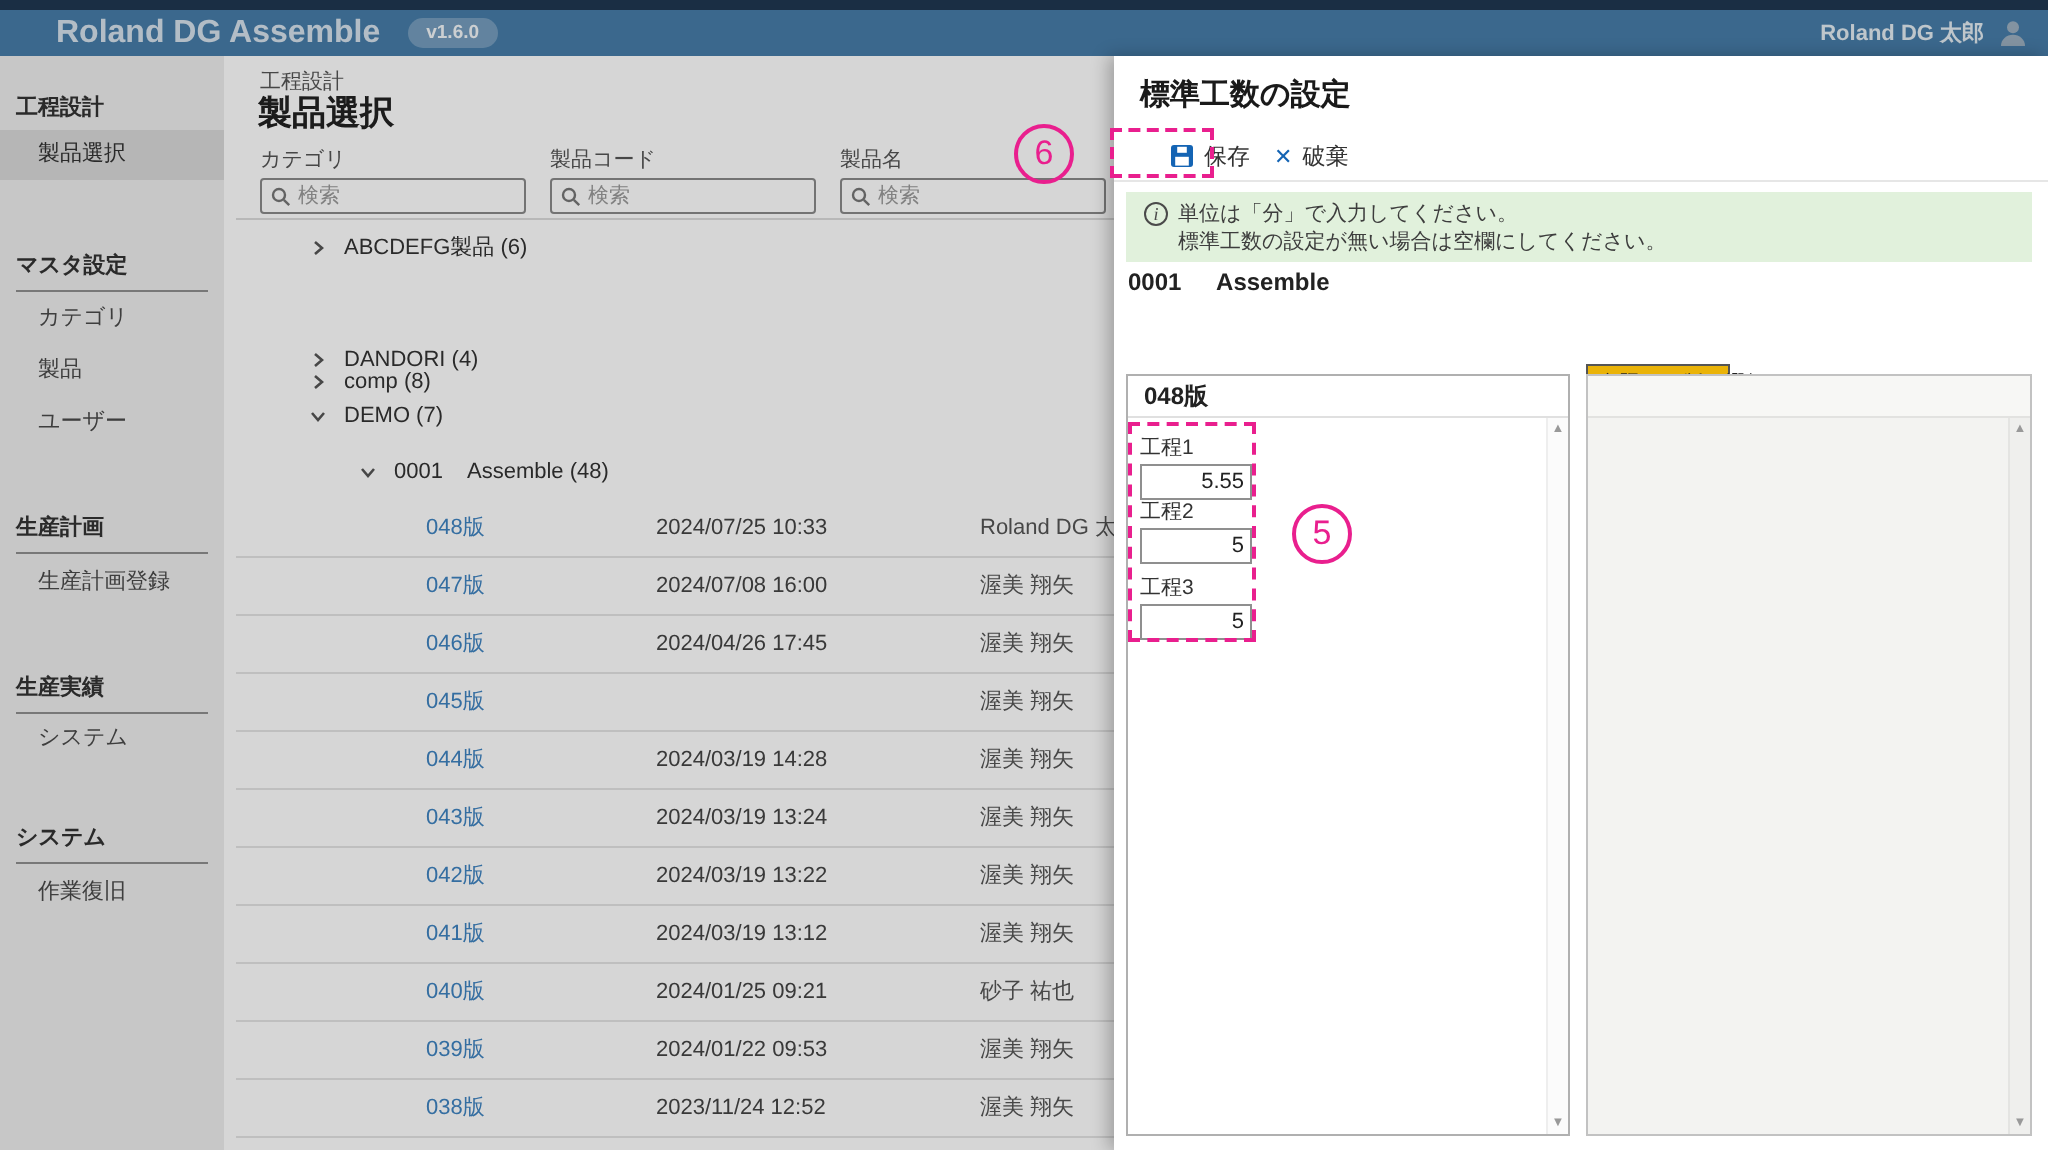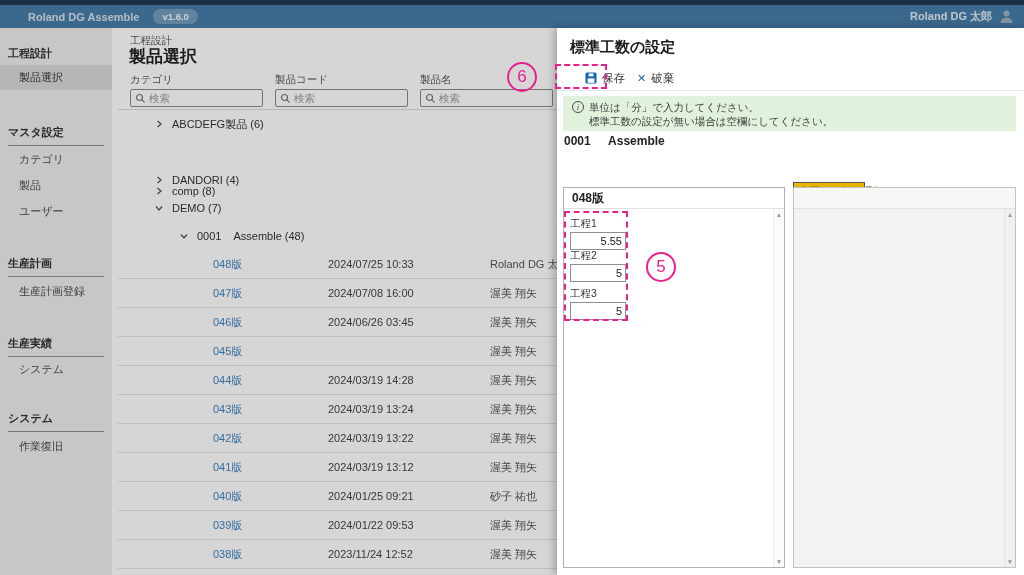--- a/index.html
+++ b/index.html
@@ -4,21 +4,21 @@
 <style>
   * { margin:0; padding:0; box-sizing:border-box; }
   html,body { background:#888; }
   body { font-family:"Liberation Sans","DejaVu Sans",sans-serif; }
   .stage { position:relative; width:1024px; height:575px; background:#fff; overflow:hidden; }
 
   
   .topbar { position:absolute; left:0; top:0; width:1024px; height:28px; background:#477da9; z-index:10; }
   .topbar-strip { position:absolute; left:0; top:0; width:100%; height:5px; background:#1f3752; }
   .topbar-main { position:absolute; left:0; top:5px; width:100%; height:23px; display:flex; align-items:center; padding:0 10px; }
-  .app-title { margin-left:18px; font-size:11px; font-weight:bold; color:rgba(255,255,255,0.78); }
+  .app-title { margin-left:18px; font-size:16px; font-weight:bold; color:rgba(255,255,255,0.78); }
   .version-pill { margin-left:14px; font-size:9.5px; font-weight:bold; color:rgba(255,255,255,0.92); background:rgba(255,255,255,0.25); border-radius:9px; padding:2px 9px; }
   .topbar-spacer { flex:1; }
   .user-name { font-size:11px; font-weight:bold; color:rgba(255,255,255,0.85); margin-right:7px; }
 
   
   .sidebar { position:absolute; left:0; top:28px; width:112px; height:547px; background:#ededed; }
   .side-header { position:absolute; left:8px; width:96px; font-size:11px; font-weight:bold; color:#333; padding-bottom:5px; border-bottom:1px solid #8f8f8f; }
   .side-item { position:absolute; left:0; width:112px; height:25px; line-height:25px; padding-left:19px; font-size:11px; color:#4a4a4a; cursor:pointer; }
   .side-item.selected { background:#d9d9d9; color:#333; }
 
@@ -206,21 +206,21 @@
     <span class="v-date">2024/07/25 10:33</span>
     <span class="v-user">Roland DG 太郎</span>
   </div>
         <div class="vrow" style="top: 29px;">
     <span class="v-link">047版</span>
     <span class="v-date">2024/07/08 16:00</span>
     <span class="v-user">渥美 翔矢</span>
   </div>
         <div class="vrow" style="top: 58px;">
     <span class="v-link">046版</span>
-    <span class="v-date">2024/06/26 03:45</span>
+    <span class="v-date">2024/04/26 17:45</span>
     <span class="v-user">渥美 翔矢</span>
   </div>
         <div class="vrow" style="top: 87px;">
     <span class="v-link">045版</span>
     <span class="v-user">渥美 翔矢</span>
   </div>
         <div class="vrow" style="top: 116px;">
     <span class="v-link">044版</span>
     <span class="v-date">2024/03/19 14:28</span>
     <span class="v-user">渥美 翔矢</span>

